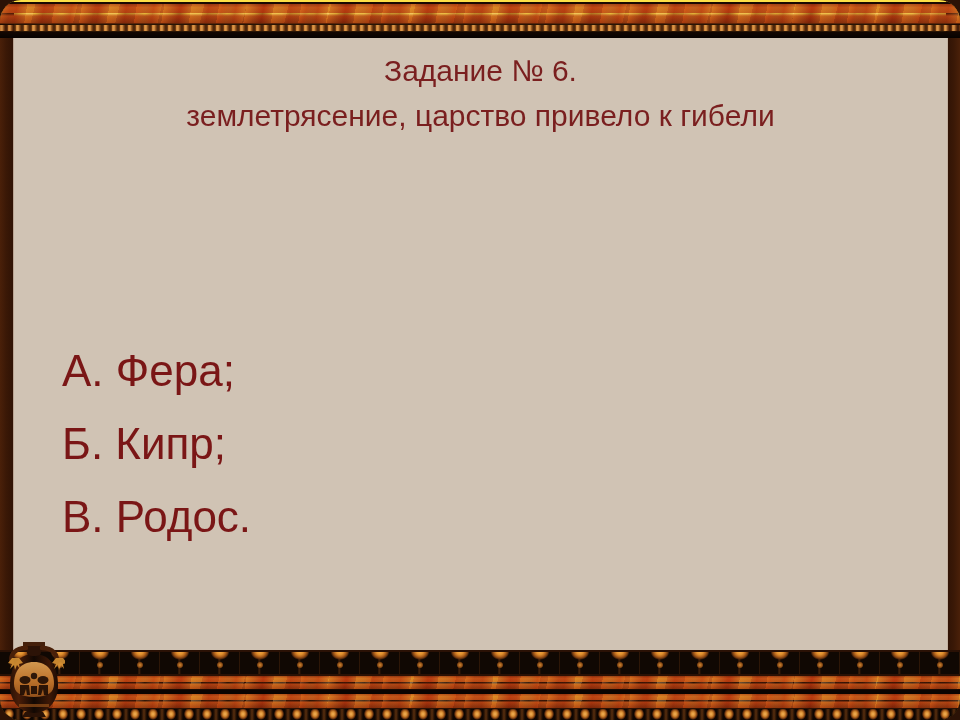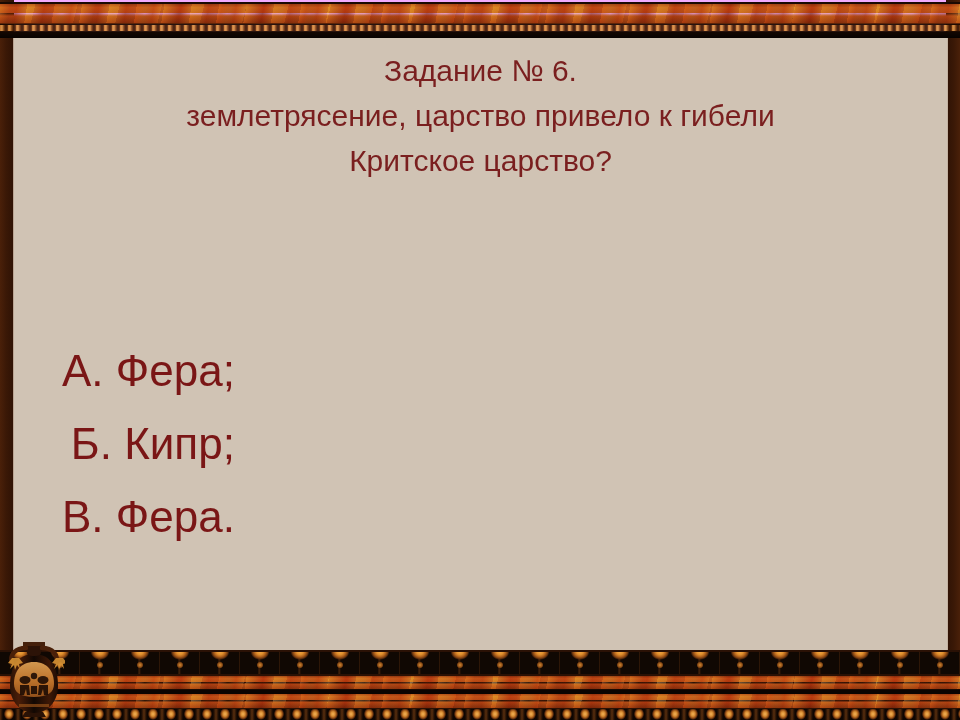--- a/index.html
+++ b/index.html
@@ -12,22 +12,23 @@
     height: 720px;
     overflow: hidden;
     font-family: "Liberation Sans", sans-serif;
     background: #2b1206;
   }
 
   .slide {
     position: relative;
     width: 960px;
     height: 720px;
-    background: #f0abfc;
+    background: #fde047;
     overflow: hidden;
+    border-radius: 21px;
   }
 
   
   .side-frame {
     position: absolute;
     top: 0;
     bottom: 0;
     width: 14px;
     background:
       linear-gradient(90deg, #4a2009 0%, #3a1806 45%, #2e1205 100%);
@@ -165,21 +166,20 @@
   .title-line { white-space: nowrap; }
 
   .answers {
     position: absolute;
     left: 62px;
     top: 334px;
     color: #7a1616;
     font-size: 44px;
     line-height: 73px;
     font-weight: 400;
-    text-align: right;
   }
   .answer-item { white-space: nowrap; }
 </style>
 </head>
 <body>
 
 <div class="slide">
 
   <div class="side-frame left"></div>
   <div class="side-frame right"></div>
@@ -188,27 +188,26 @@
 
   <div class="top-border">
     <div class="band-copper"></div>
     <div class="band-dots"></div>
     <div class="band-black"></div>
   </div>
 
   <div class="title-block">
     <div class="title-line">Задание № 6.</div>
     <div class="title-line">землетрясение, царство привело к гибели</div>
-    <div class="title-line">Критское царство?</div>
   </div>
 
   <div class="answers">
     <div class="answer-item">А. Фера;</div>
     <div class="answer-item">Б. Кипр;</div>
-    <div class="answer-item">В. Фера.</div>
+    <div class="answer-item">В. Родос.</div>
   </div>
 
   <div class="bottom-border">
     <div class="palmette-strip"></div>
     <div class="band-copper b1"></div>
     <div class="gap-black"></div>
     <div class="band-copper b2"></div>
     <div class="egg-dart-strip"></div>
   </div>
 

